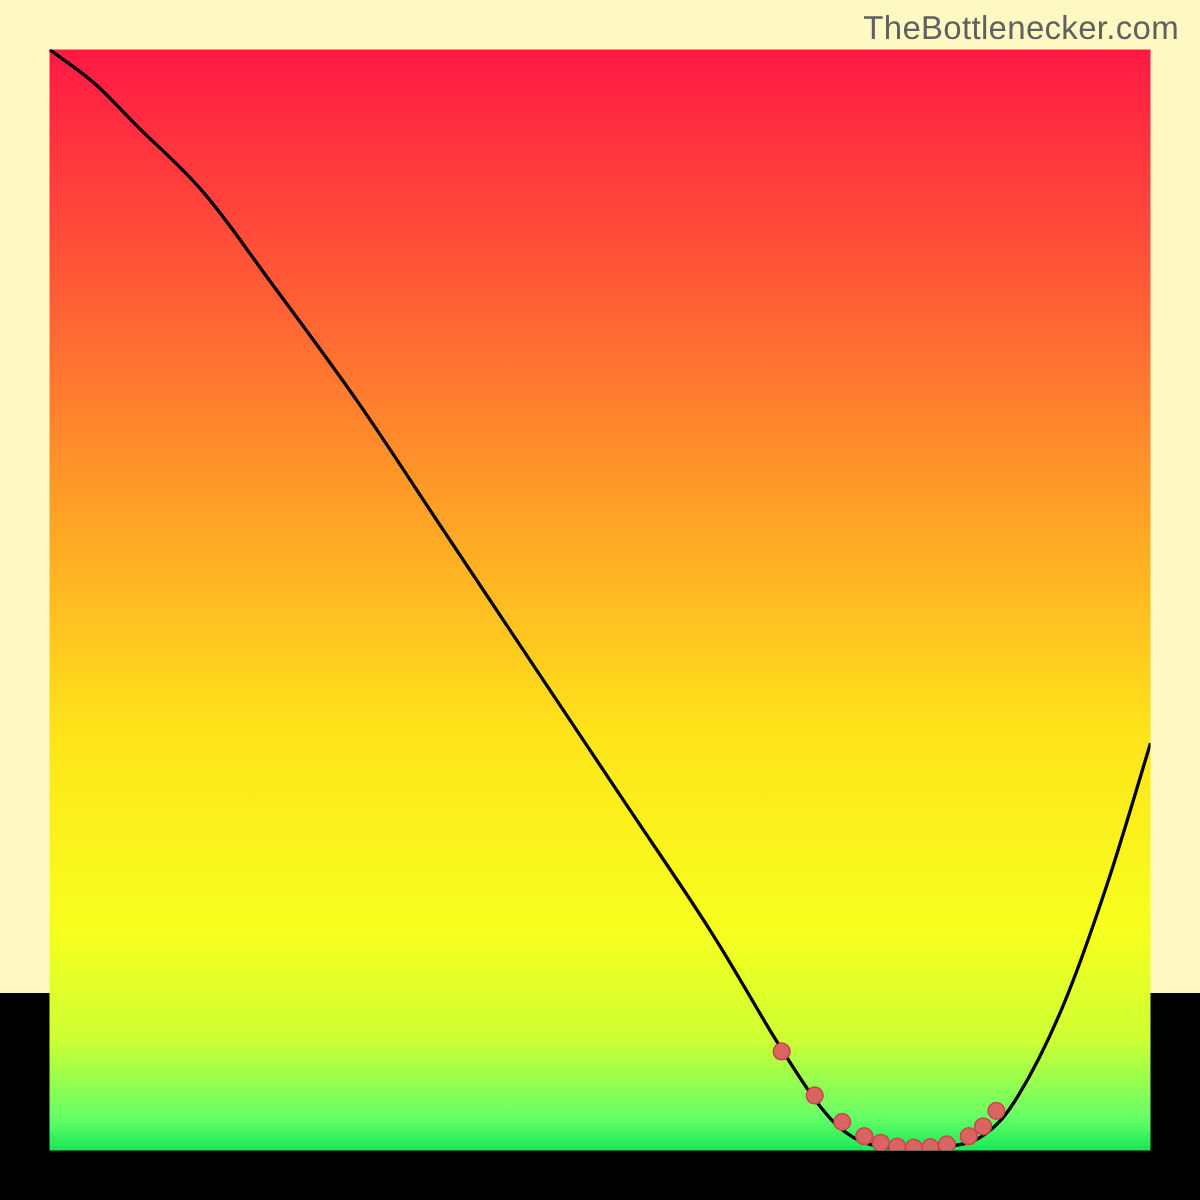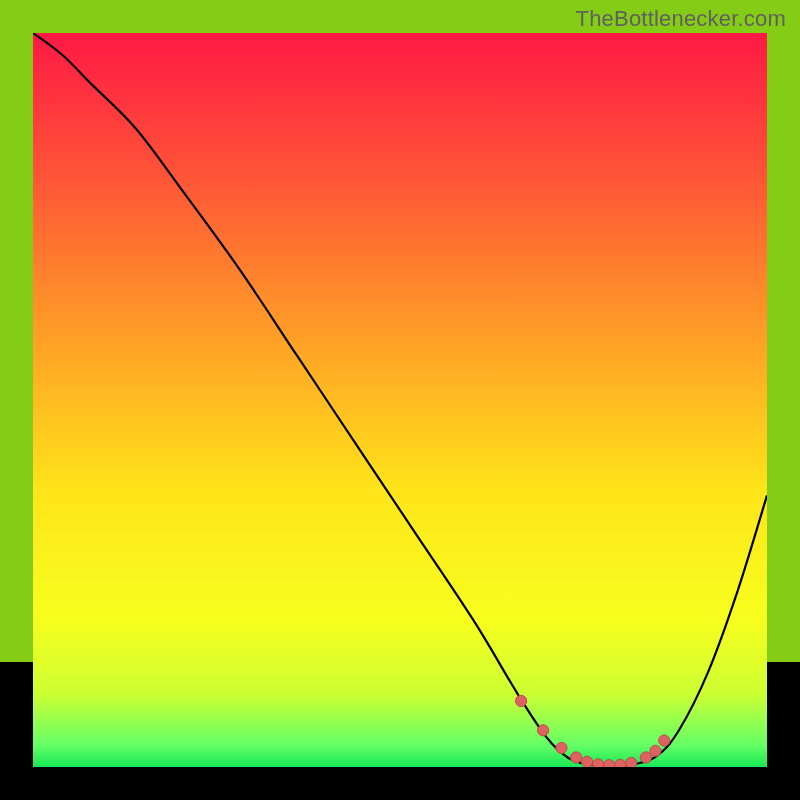--- a/index.html
+++ b/index.html
@@ -10,21 +10,21 @@
     background: #000000;
     overflow: hidden;
     font-family: Arial, Helvetica, sans-serif;
   }
   .frame {
     position: absolute;
     left: 0;
     top: 0;
     width: 800px;
     height: 662px;
-    background: #84cc16;
+    background: #fef9c3;
   }
   .plot {
     position: absolute;
     box-sizing: border-box;
   }
   .gradient {
     position: absolute;
     left: 0;
     top: 0;
     right: 0;

